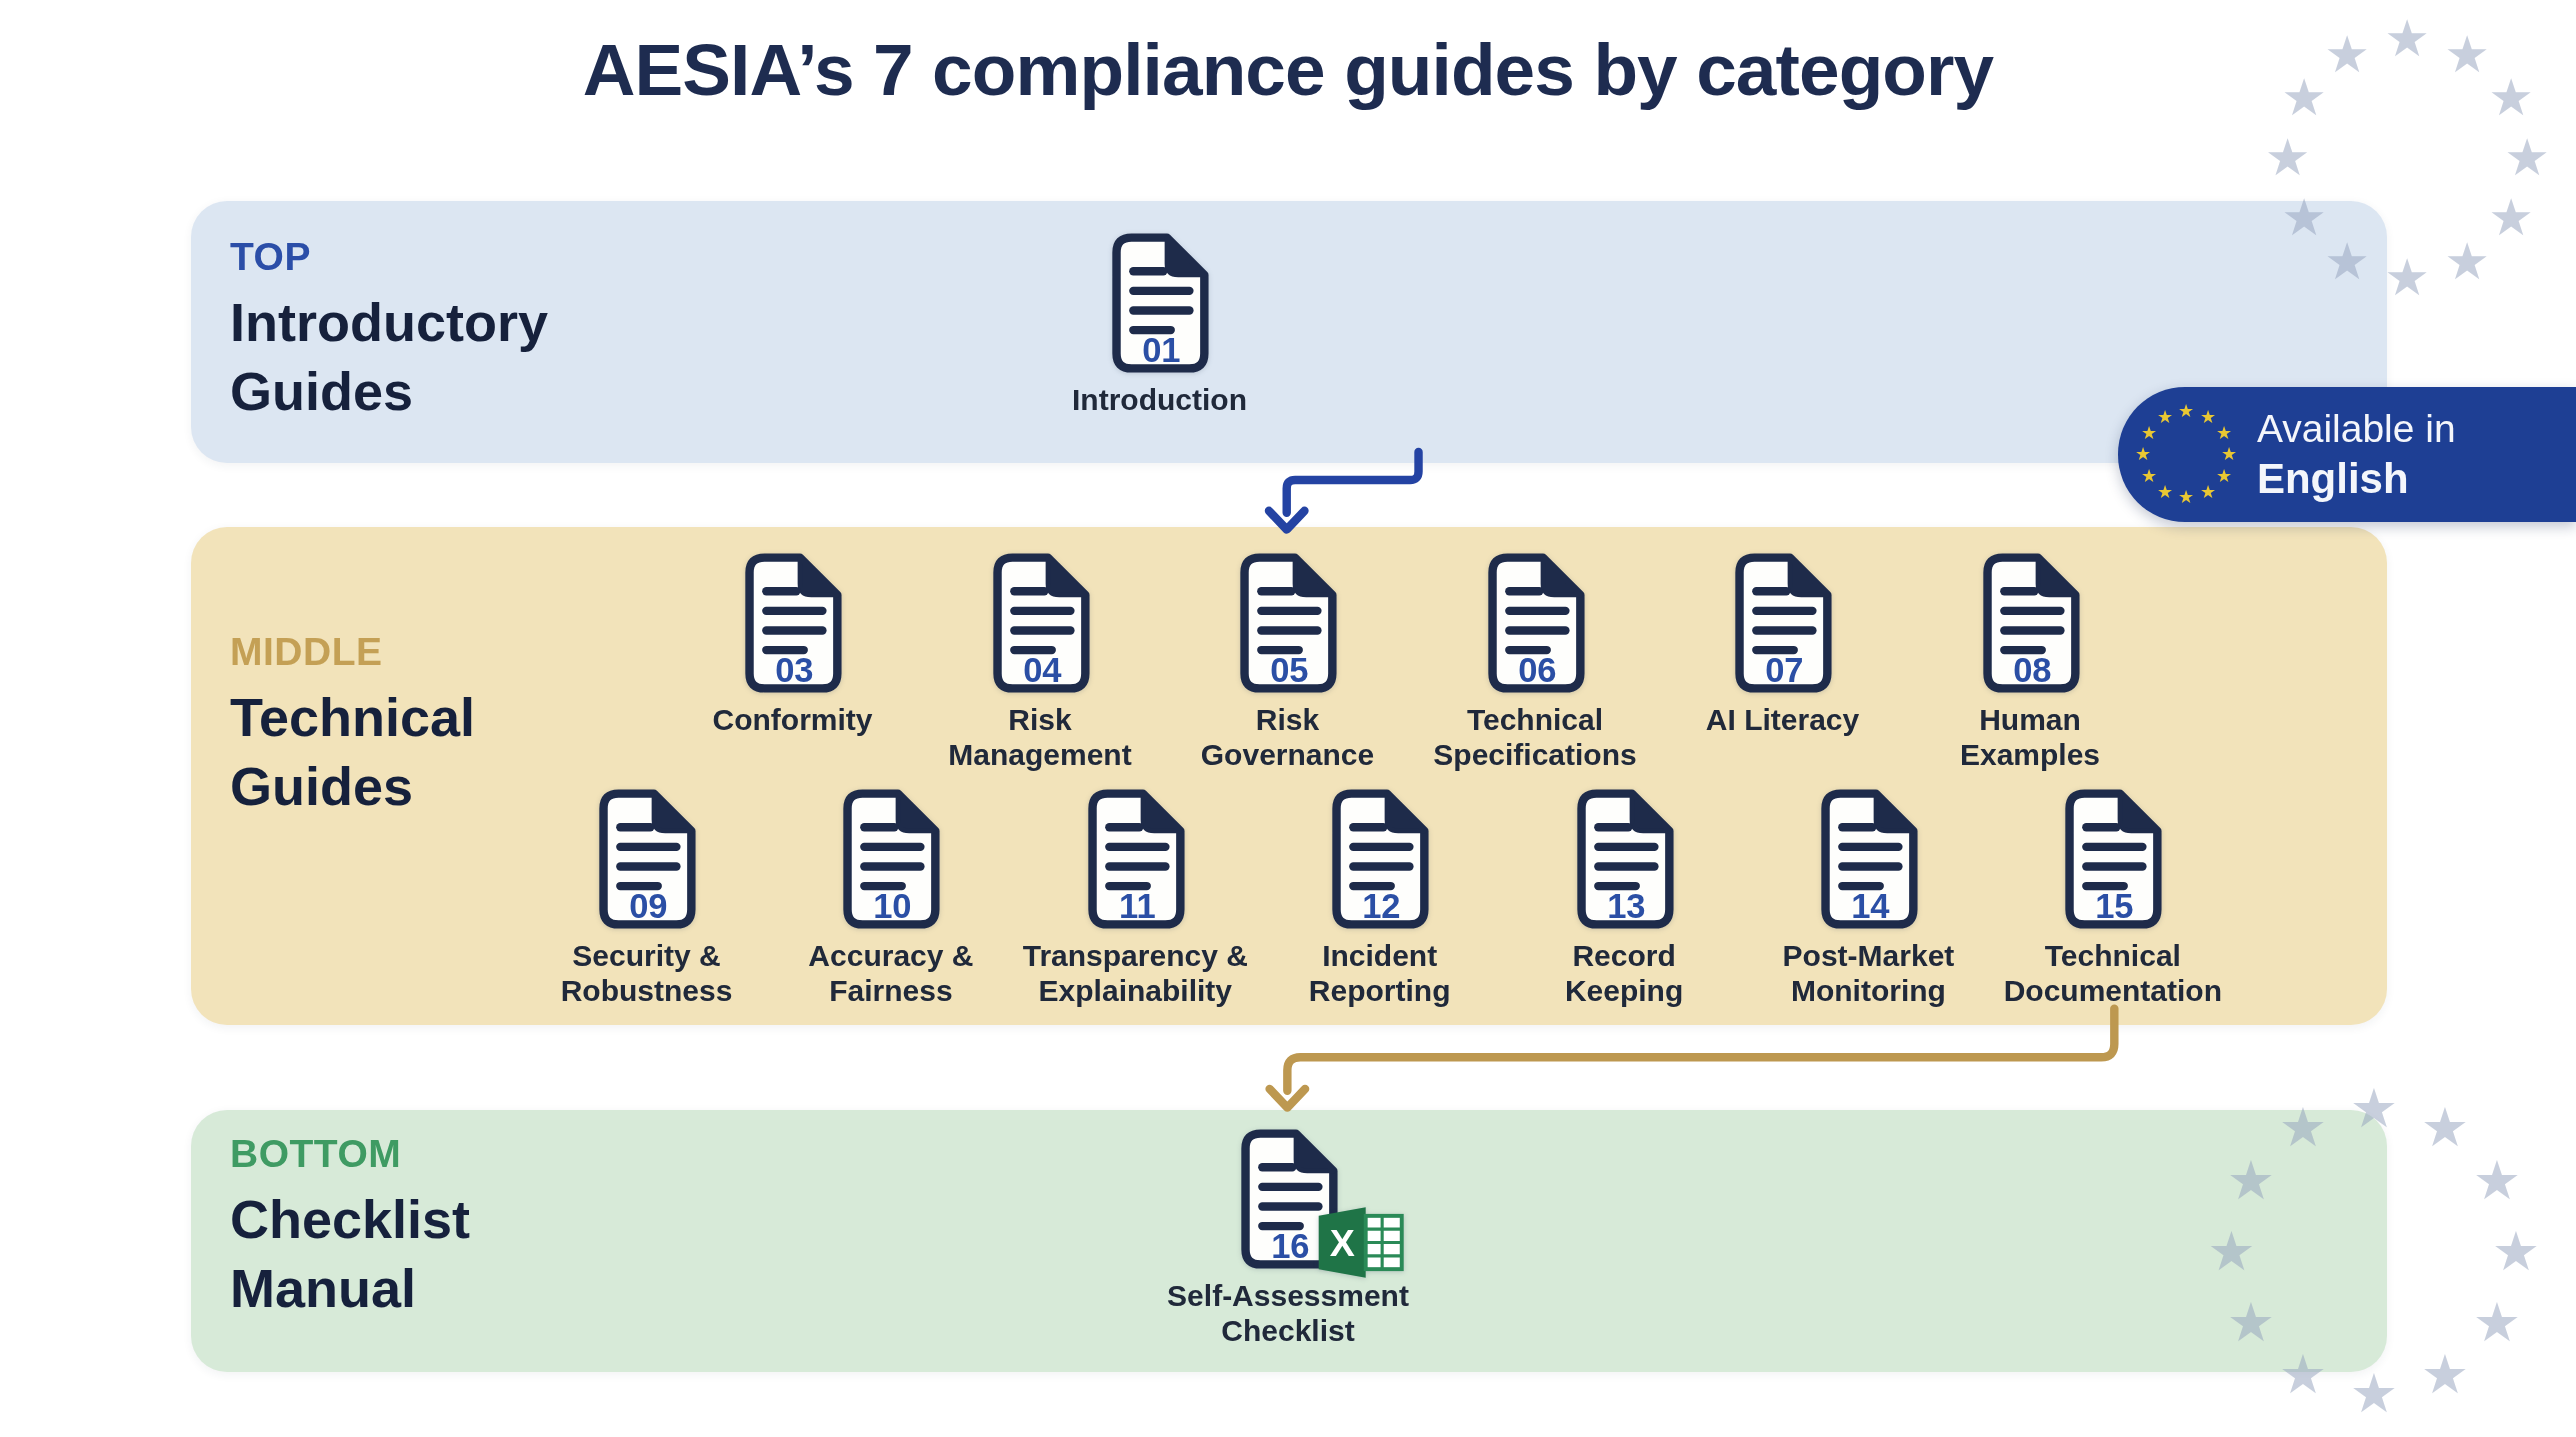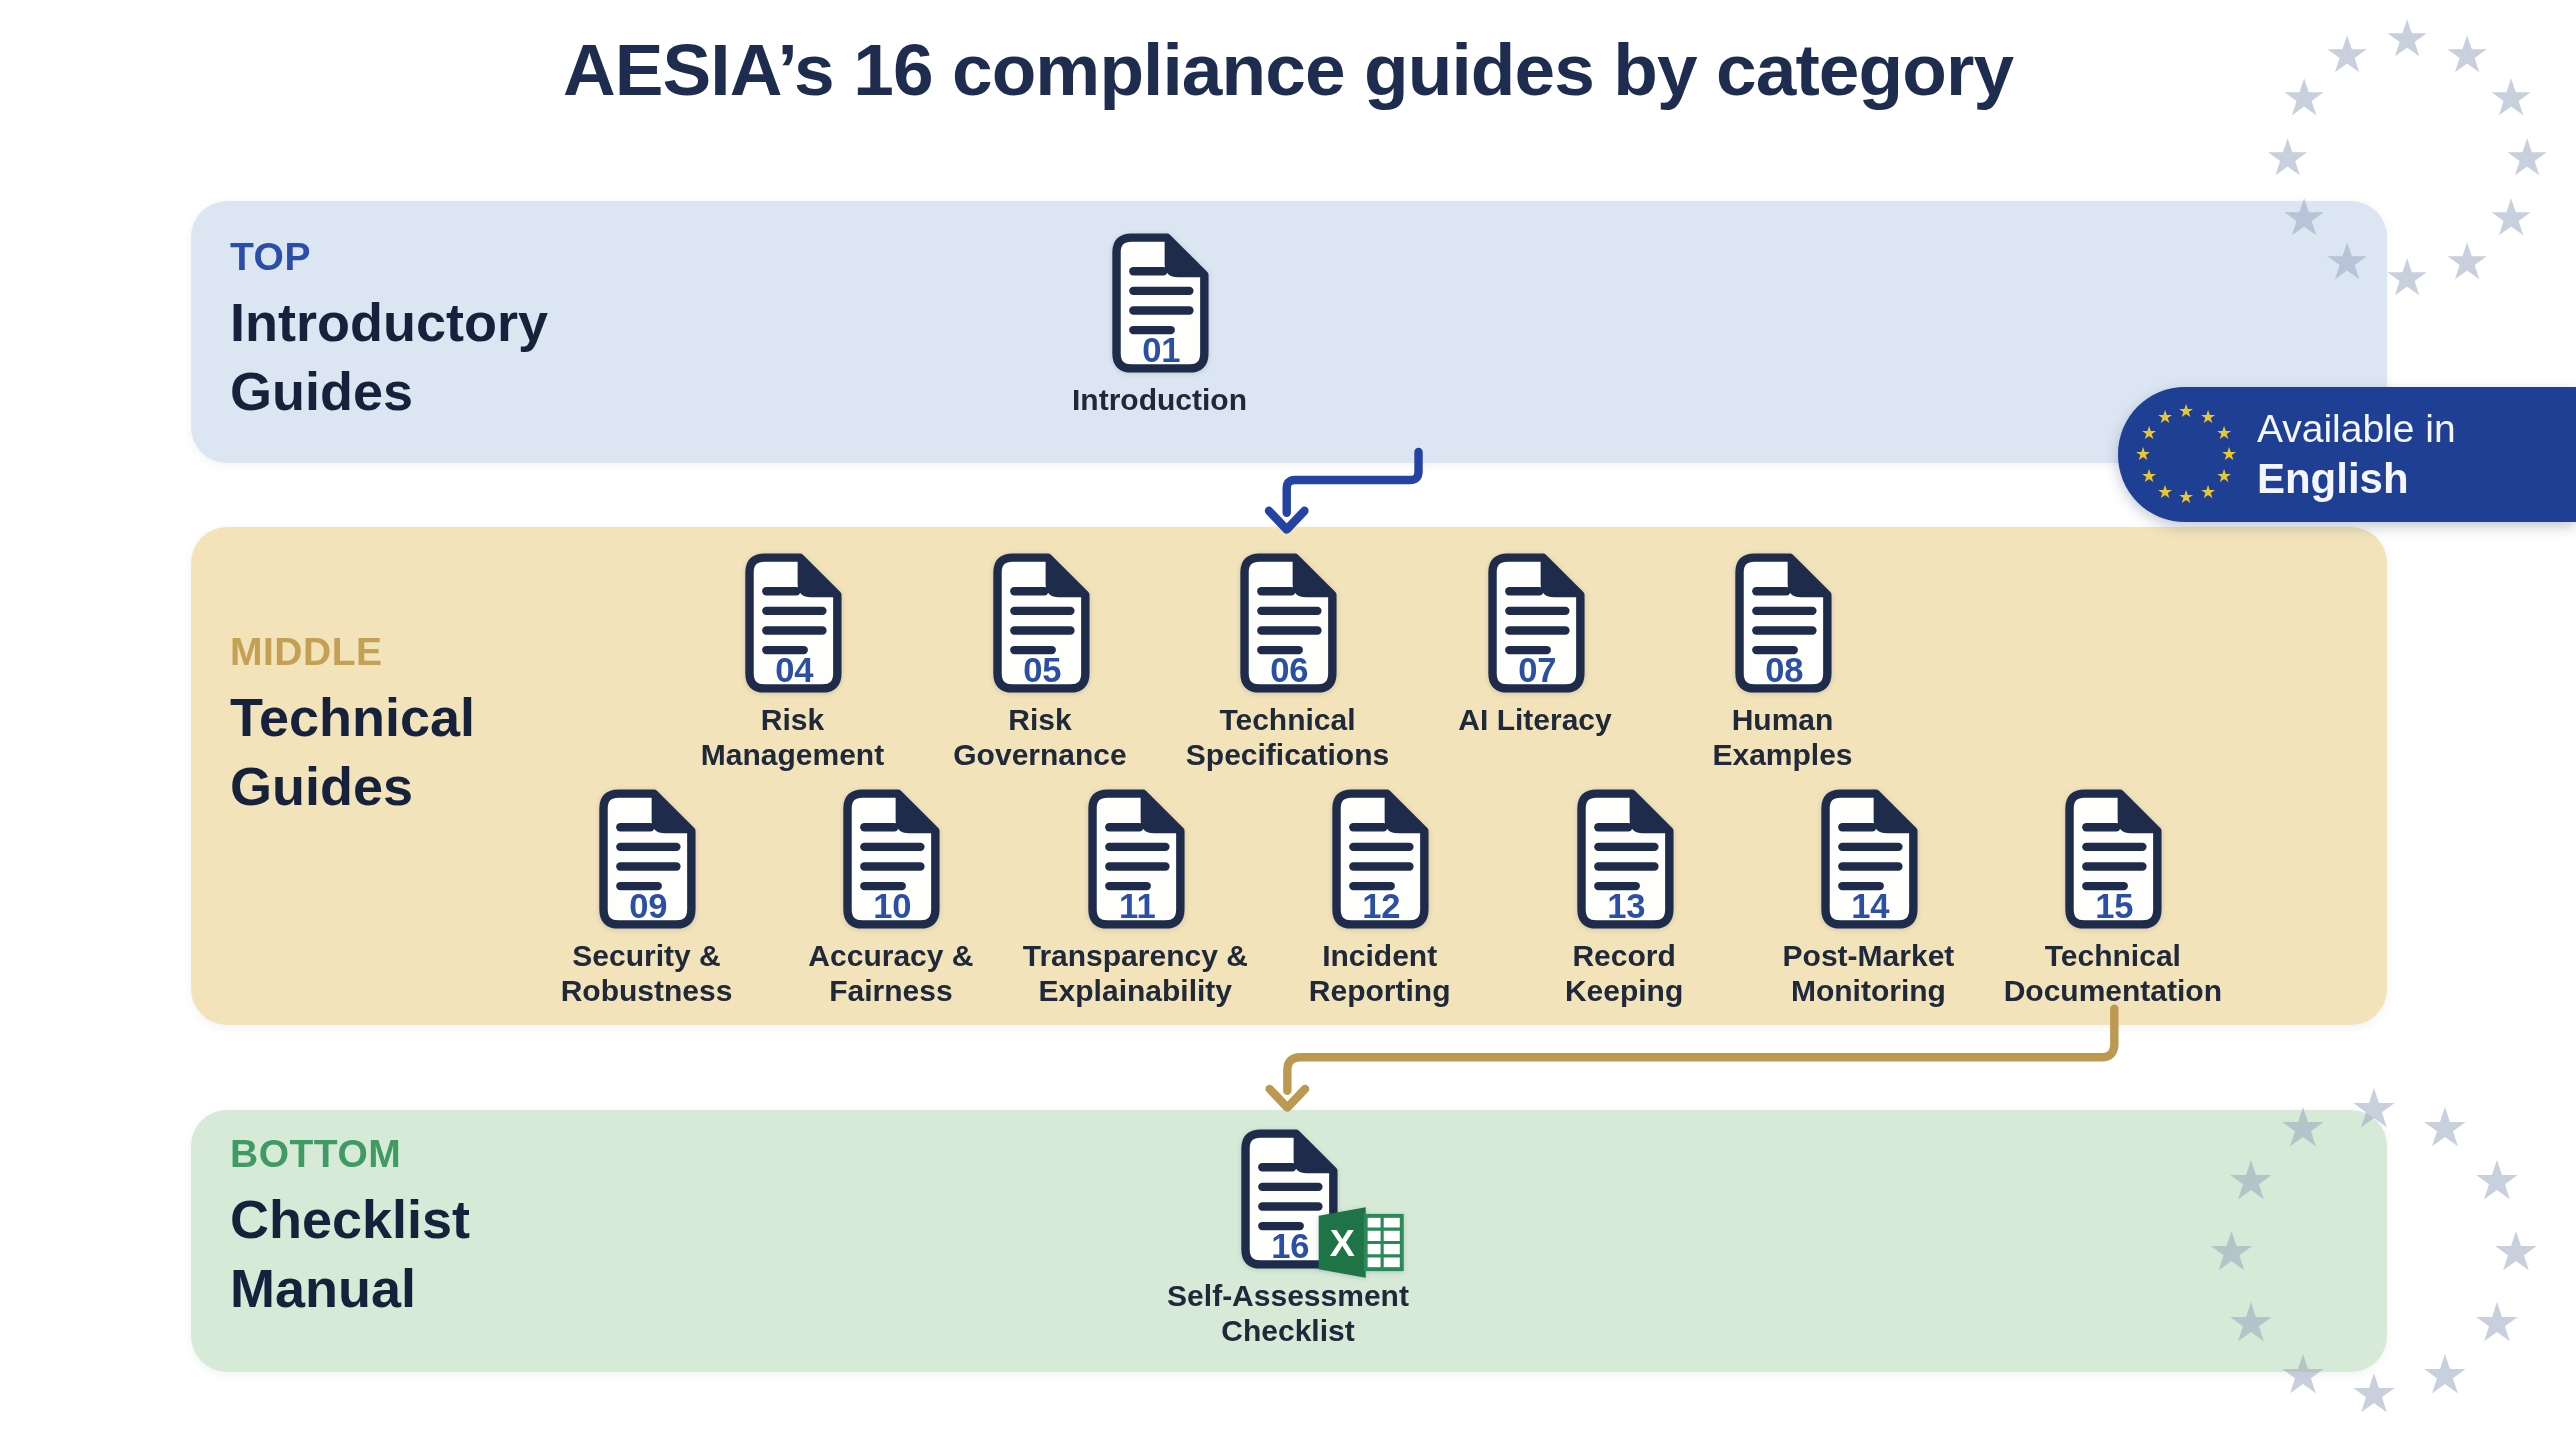--- a/index.html
+++ b/index.html
@@ -67,21 +67,21 @@
   #wm-top{left:2265px;top:-28px;width:311px;height:403px;}
   #wm-bottom{left:2209px;top:1086px;width:367px;height:352px;}
   .star{position:absolute;transform:translate(-50%,-50%);line-height:1;
     font-family:"DejaVu Sans","Liberation Sans",sans-serif;}
 </style>
 </head>
 <body>
 
 <div id="canvas">
 
-  <div class="title">AESIA’s 16 compliance guides by category</div>
+  <div class="title">AESIA’s 7 compliance guides by category</div>
 
   <div class="panel" id="top-panel" style="background: rgb(220, 230, 242);"></div>
   <div class="panel" id="middle-panel" style="background: rgb(242, 227, 186);"></div>
   <div class="panel" id="bottom-panel" style="background: rgb(215, 234, 216);"></div>
 
   <div class="wm" id="wm-top">
       <span class="star" style="left: 142px; top: 66px; font-size: 51px; color: rgba(145, 160, 188, 0.5);">★</span>
       <span class="star" style="left: 202px; top: 82px; font-size: 51px; color: rgba(145, 160, 188, 0.5);">★</span>
       <span class="star" style="left: 246px; top: 125px; font-size: 51px; color: rgba(145, 160, 188, 0.5);">★</span>
       <span class="star" style="left: 262px; top: 185px; font-size: 51px; color: rgba(145, 160, 188, 0.5);">★</span>
@@ -134,20 +134,32 @@
         <line x1="26" y1="63" x2="86" y2="63"></line>
         <line x1="26" y1="84" x2="86" y2="84"></line>
         <line x1="26" y1="105" x2="66" y2="105"></line>
         <text x="56" y="139">01</text>
       </svg>
       <div class="doc-label">Introduction</div>
     </div>
 
   </div>
   <div class="row" id="row1">
+    <div class="doc-card">
+      <svg class="doc-icon" viewBox="0 0 108 152" width="101" height="142">
+        <path class="page" d="M24 6 H62 L102 46 V130 Q102 146 86 146 H24 Q8 146 8 130 V22 Q8 6 24 6 Z"></path>
+        <path class="fold" d="M62 6 L102 46 H74 Q62 46 62 34 Z"></path>
+        <line x1="26" y1="42" x2="58" y2="42"></line>
+        <line x1="26" y1="63" x2="86" y2="63"></line>
+        <line x1="26" y1="84" x2="86" y2="84"></line>
+        <line x1="26" y1="105" x2="66" y2="105"></line>
+        <text x="56" y="139">03</text>
+      </svg>
+      <div class="doc-label">Conformity</div>
+    </div>
 
     <div class="doc-card">
       <svg class="doc-icon" viewBox="0 0 108 152" width="101" height="142">
         <path class="page" d="M24 6 H62 L102 46 V130 Q102 146 86 146 H24 Q8 146 8 130 V22 Q8 6 24 6 Z"></path>
         <path class="fold" d="M62 6 L102 46 H74 Q62 46 62 34 Z"></path>
         <line x1="26" y1="42" x2="58" y2="42"></line>
         <line x1="26" y1="63" x2="86" y2="63"></line>
         <line x1="26" y1="84" x2="86" y2="84"></line>
         <line x1="26" y1="105" x2="66" y2="105"></line>
         <text x="56" y="139">04</text>

